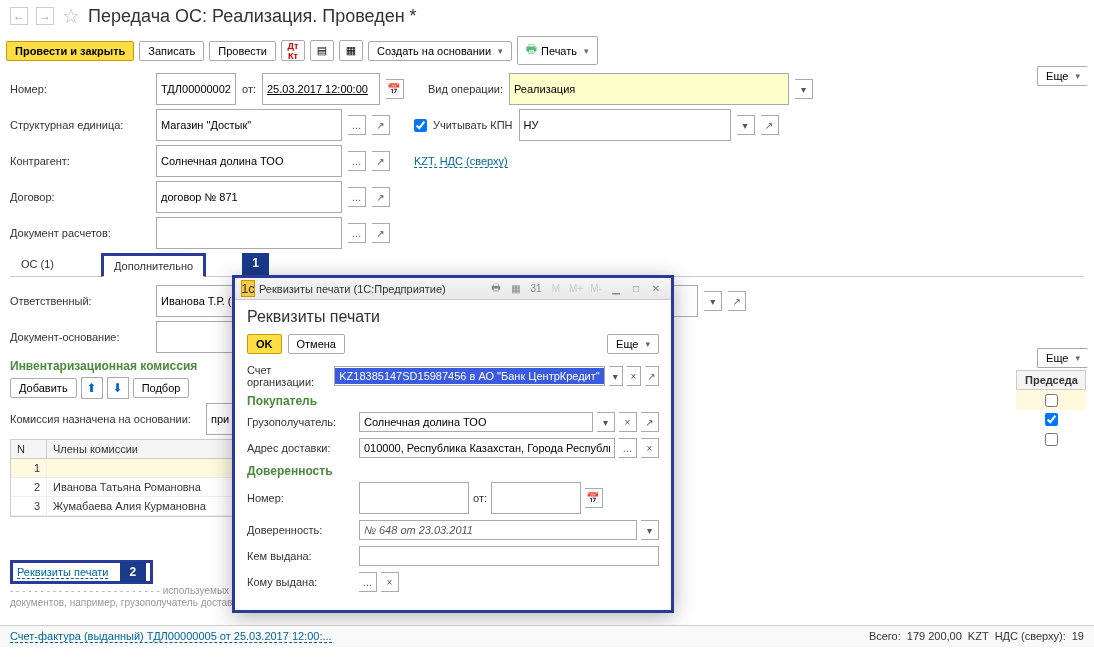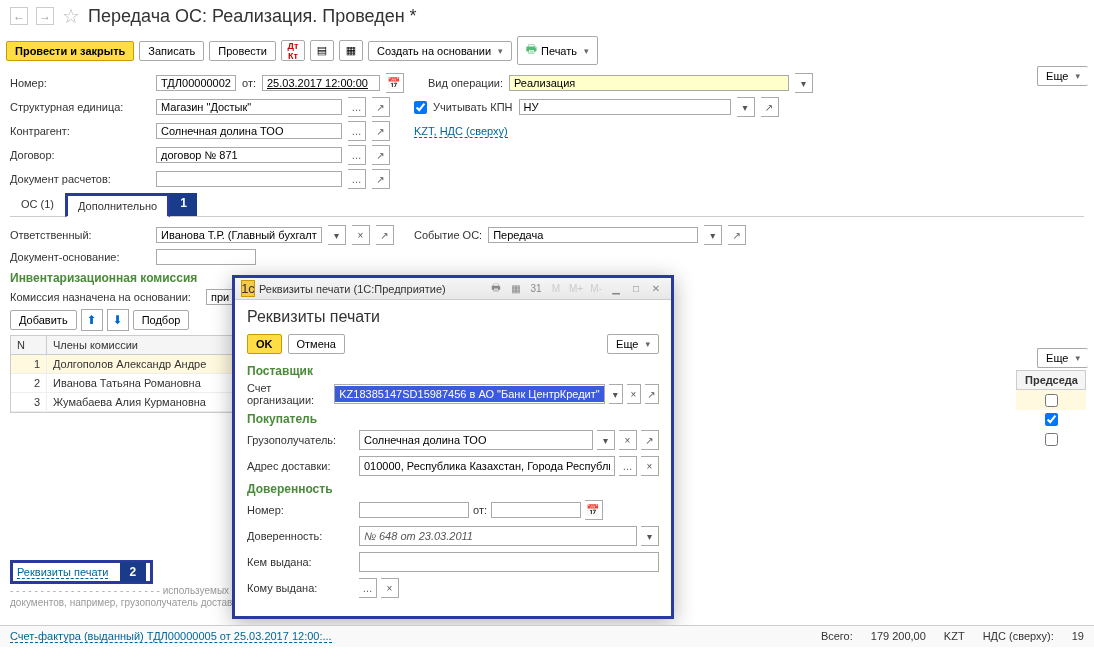--- a/index.html
+++ b/index.html
@@ -64,40 +64,41 @@
     display: flex;
     align-items: center;
     margin-bottom: 4px;
     gap: 6px;
   }
   .label { width: 140px; color:#333;}
   .input {
     border: 1px solid #aaa;
     padding: 4px 4px;
     font-size: 11px;
-    height: 16px;
+    height: 32px;
     background:#fff;
   }
   .input-btn {
     border: 1px solid #aaa;
     border-left: none;
     width: 18px; height: 20px;
     display: inline-flex;
     align-items: center; justify-content: center;
     font-size: 10px;
     color:#555;
     cursor:pointer;
     background:#fff;
   }
   .yellow-bg { background: #ffffcc; }
   .link-dashed { color: #006699; border-bottom: 1px dashed #006699; cursor:pointer;}
   .tabs {
     display: flex;
     border-bottom: 1px solid #ccc;
     margin-top: 4px;
+    gap: 36px;
   }
   .tab {
     padding: 4px 10px;
     border: 1px solid transparent;
     cursor:pointer;
     color:#333;
   }
   .tab-active {
     border: 1px solid #aaa;
     border-bottom: 1px solid #fff;
@@ -182,21 +183,21 @@
   .status-bar {
     position:absolute;
     bottom: 12px; left:0; right:0;
     border-top:1px solid #ccc;
     background:#f9f9f9;
     padding: 4px 10px;
     display:flex;
     gap: 24px;
     font-size:11px;
   }
-  .status-r { margin-left:auto; display:flex; gap:18px;}
+  .status-r { margin-left:auto; display:flex; gap:6px;}
   .eshe-right { position:absolute; right:6px; top:66px;}
   .eshe-right2 { position:absolute; right:6px; top:348px;}
   .chk-col { position:absolute; right:8px; top:370px; width:70px;}
   .printer-icon { color:#5b7; font-size:12px;}
   input[type="checkbox"]{ margin:0; vertical-align:middle;}
   .cal-icon { color:#666; font-size:11px;}
 </style>
 </head>
 <body>
 
@@ -286,41 +287,40 @@
       <span>Событие ОС:</span>
       <input class="input" style="width: 210px;" value="Передача">
       <span class="input-btn">▾</span>
       <span class="input-btn">↗</span>
     </div>
     <div class="form-row">
       <span class="label">Документ-основание:</span>
       <input class="input" style="width: 100px;" value="">
     </div>
     <div class="green-text">Инвентаризационная комиссия</div>
-    <div class="form-row">
-      <span style="width:190px">Комиссия назначена на основании:</span>
-      <input class="input" style="width: 28px;" value="при">
-    </div>
     <div class="form-row" style="gap:4px;">
       <button class="btn">Добавить</button>
       <span class="arrow-btn">⬆</span>
       <span class="arrow-btn">⬇</span>
       <button class="btn">Подбор</button>
+    </div>
+    <div class="form-row">
+      <span style="width:190px">Комиссия назначена на основании:</span>
+      <input class="input" style="width: 28px;" value="при">
     </div>
     <button class="btn dropdown-arrow eshe-right2" style="border-right:none;">Еще</button>
 
     
     <div class="table" style="width:225px; display:inline-block;">
       <div class="table-header">
         <div class="th" style="width:36px">N</div>
         <div class="th" style="flex:1">Члены комиссии</div>
       </div>
       <div class="table-row selected-row">
         <div class="td" style="width:36px; text-align:right">1</div>
-        <div class="td" style="flex:1">Долгополов Александр Андре</div>
       </div>
       <div class="table-row">
         <div class="td" style="width:36px; text-align:right">2</div>
         <div class="td" style="flex:1">Иванова Татьяна Романовна</div>
       </div>
       <div class="table-row">
         <div class="td" style="width:36px; text-align:right">3</div>
         <div class="td" style="flex:1">Жумабаева Алия Курмановна</div>
       </div>
     </div>
@@ -362,21 +362,20 @@
     </div>
   </div>
   <div class="dialog-body">
     <div class="dialog-heading">Реквизиты печати</div>
     <div class="dialog-toolbar">
       <button class="btn btn-yellow" style="font-weight:bold">OK</button>
       <button class="btn">Отмена</button>
       <div style="flex:1"></div>
       <button class="btn dropdown-arrow">Еще</button>
     </div>
-    <div class="green-text">Поставщик</div>
     <div class="dlg-row">
       <span class="dlg-label">Счет организации:</span>
       <div class="dlg-input" style="padding:0;display:flex;align-items:center;">
         <span class="blue-sel" style="flex:1;padding:2px 4px;white-space:nowrap;overflow:hidden">KZ18385147SD15987456 в АО "Банк ЦентрКредит"</span>
       </div>
       <span class="input-btn">▾</span>
       <span class="input-btn">×</span>
       <span class="input-btn">↗</span>
     </div>
     <div class="green-text">Покупатель</div>

